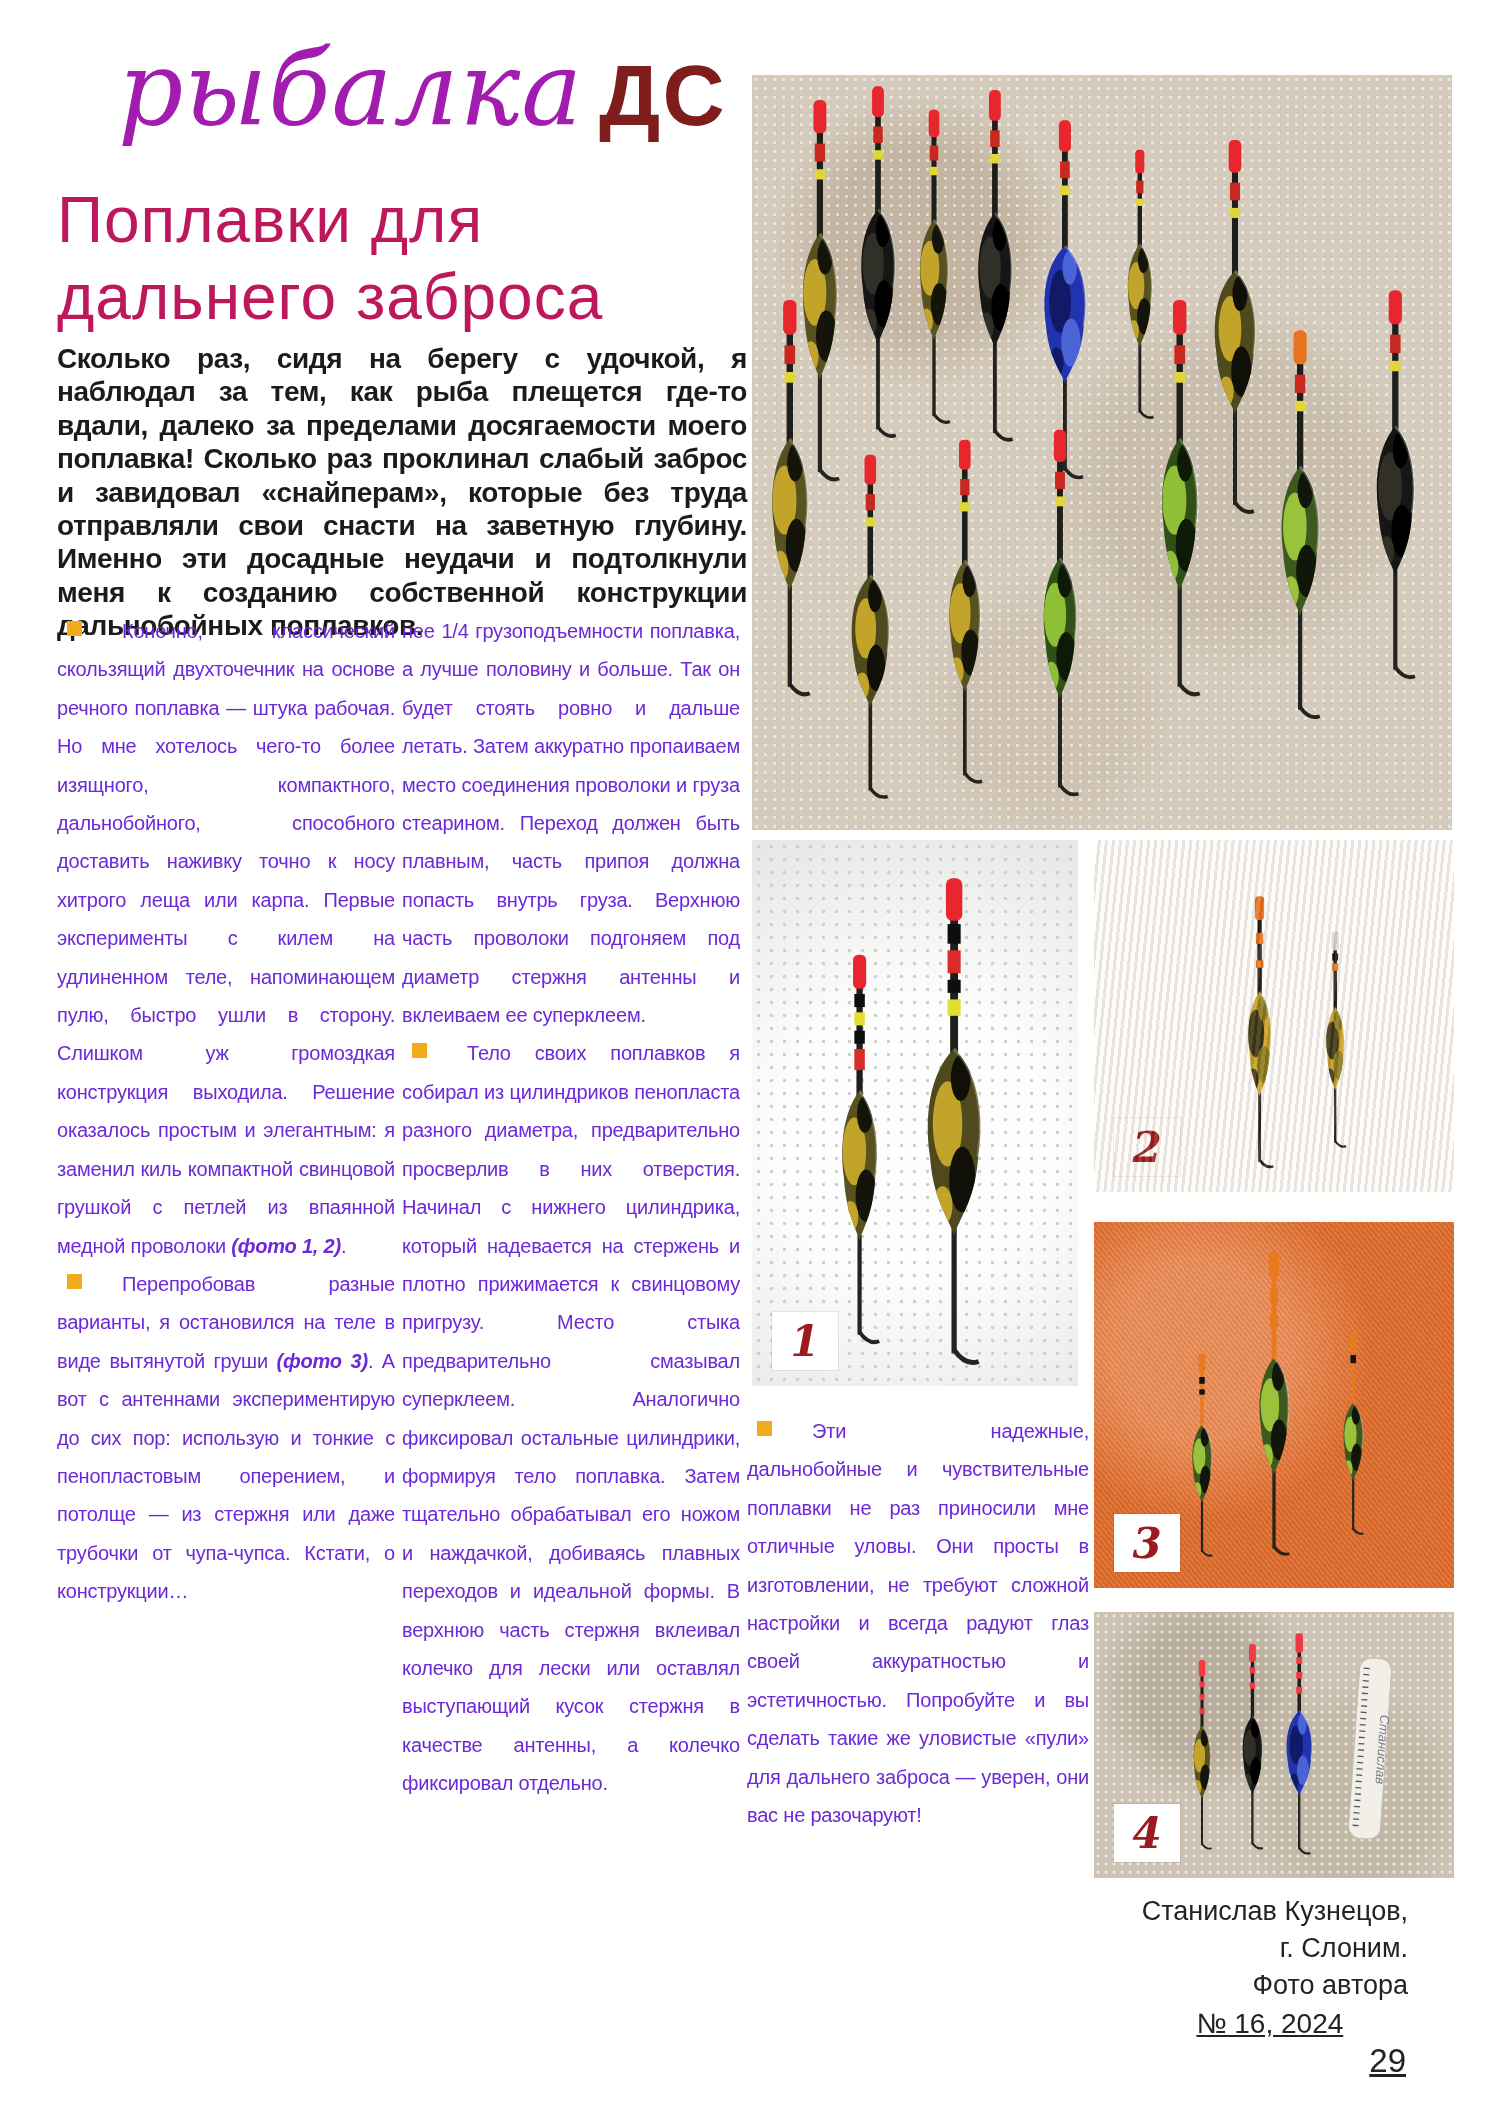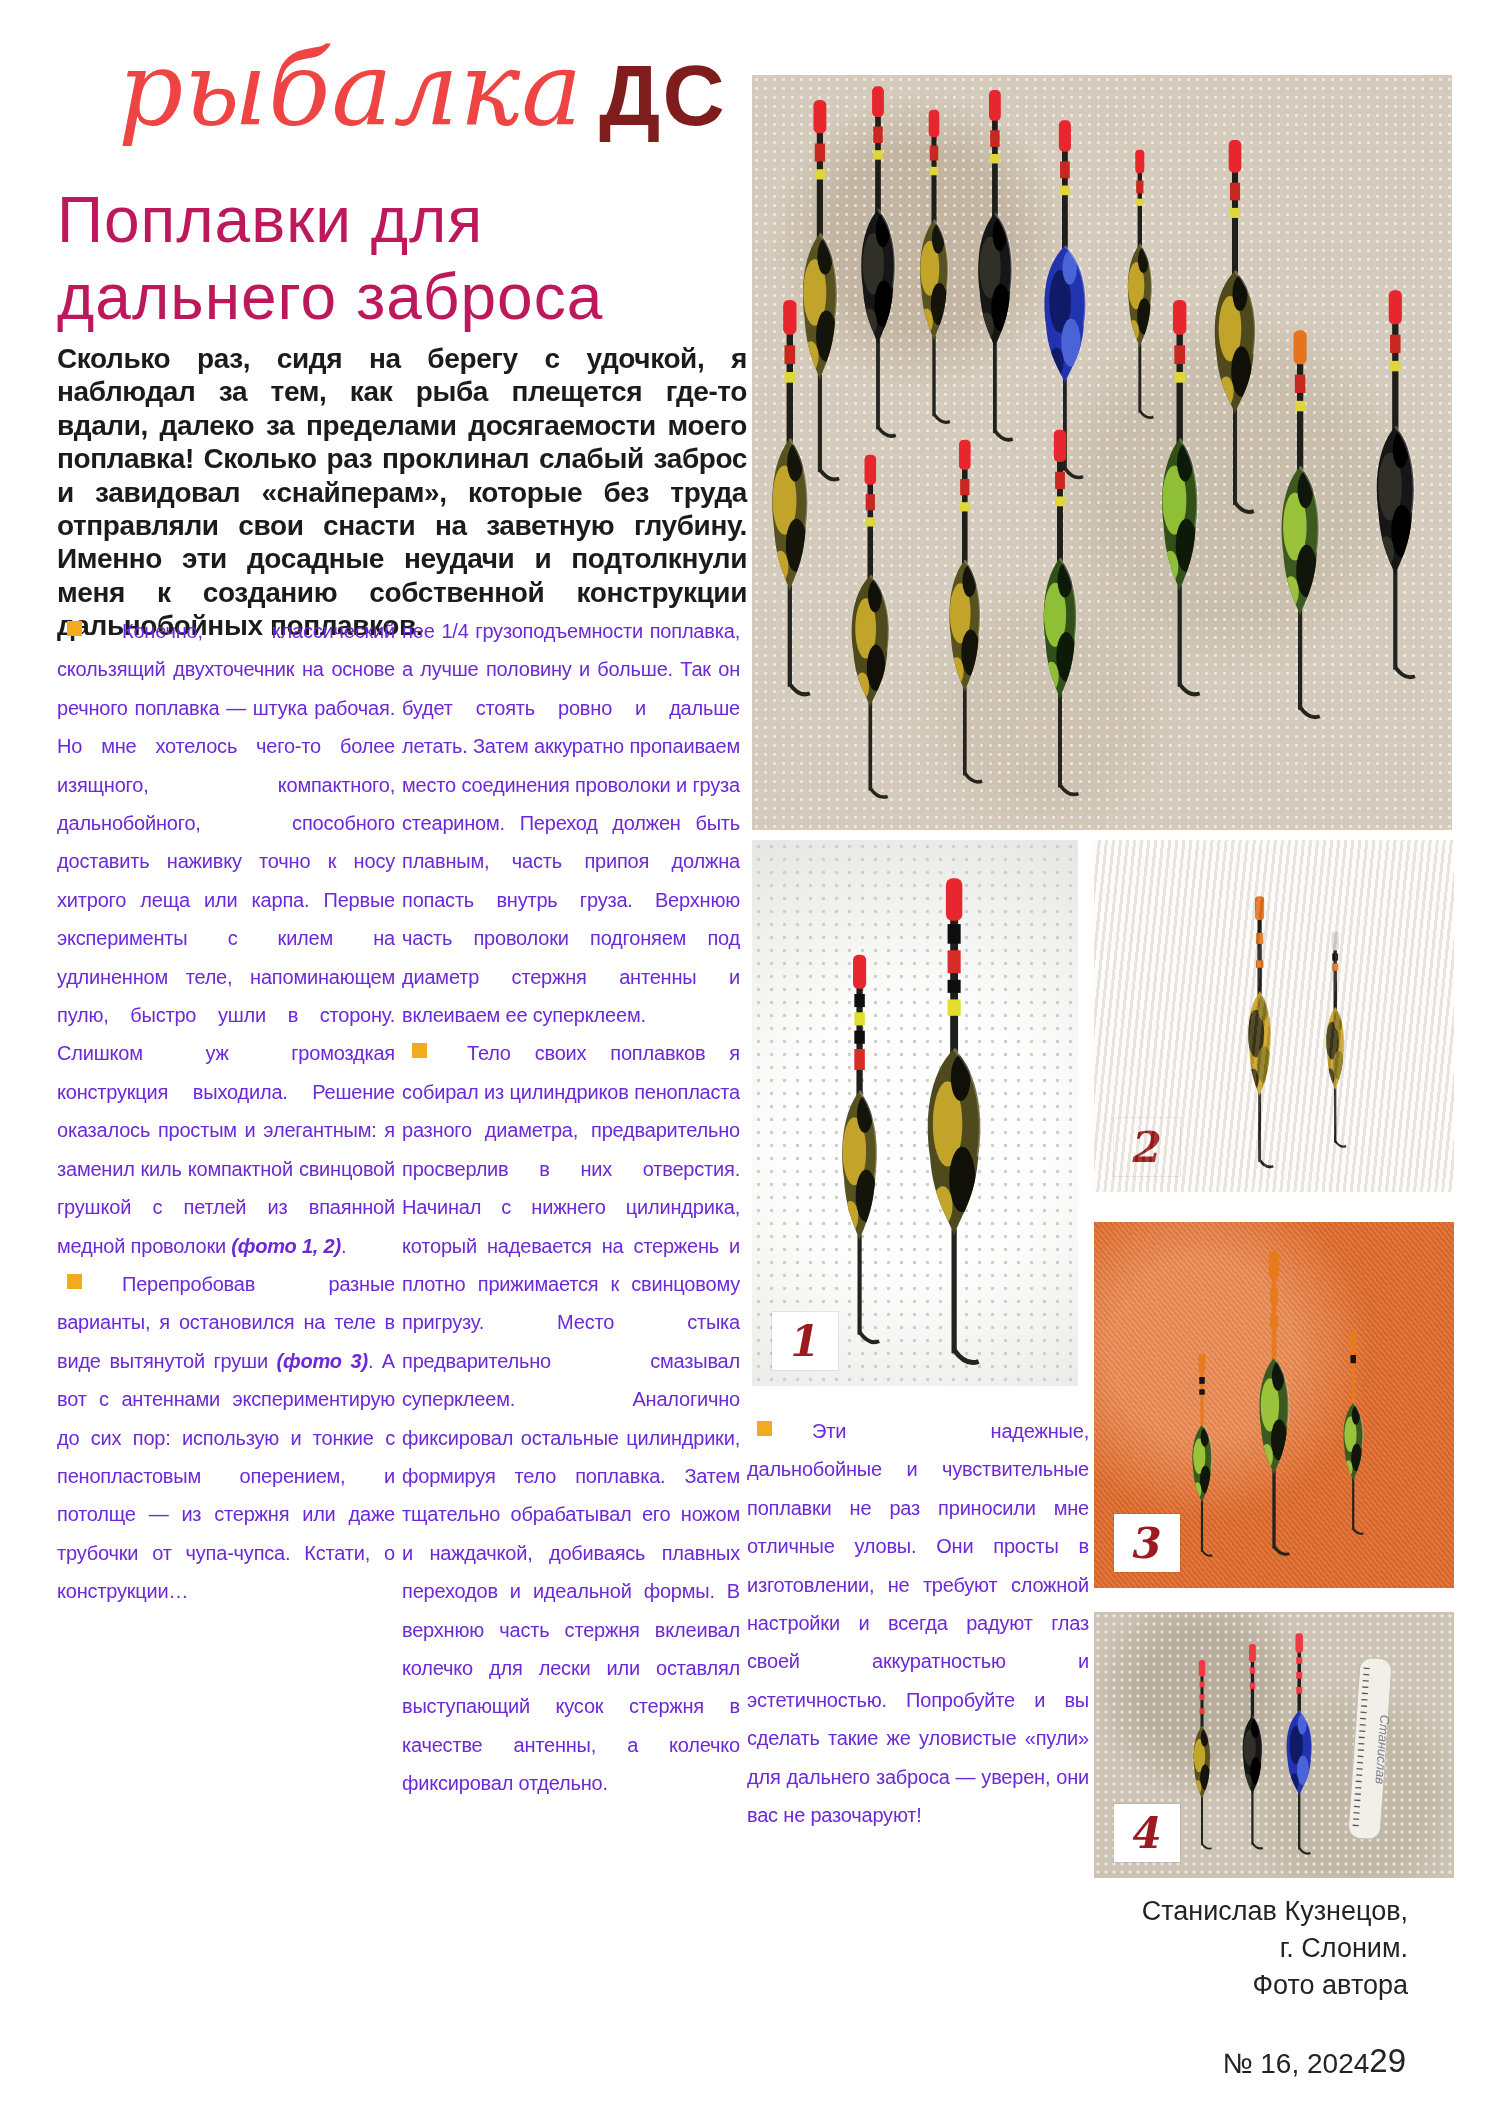--- a/index.html
+++ b/index.html
@@ -1,20 +1,20 @@
 <!DOCTYPE html>
 <html lang="ru"><head>
 <meta charset="utf-8">
 <style>
   html,body{margin:0;padding:0;background:#fff;}
   .page{position:relative;width:1500px;height:2119px;background:#fff;overflow:hidden;
         font-family:"Liberation Sans",sans-serif;color:#1c1c1c;}
   
   .logo{position:absolute;left:118px;top:30px;white-space:nowrap;}
-  .logo-script{font-family:"DejaVu Serif",serif;font-style:italic;font-size:102px;color:#ef4444;letter-spacing:1px;}
+  .logo-script{font-family:"DejaVu Serif",serif;font-style:italic;font-size:102px;color:#a21caf;letter-spacing:1px;}
   .logo-ds{font-family:"Liberation Sans",sans-serif;font-weight:800;font-size:86px;color:#7f1d1d;margin-left:16px;letter-spacing:2px;}
   .title{position:absolute;left:57px;top:182px;margin:0;font-weight:400;font-size:64px;line-height:77px;
          color:#be185d;letter-spacing:1px;}
   .intro{position:absolute;left:57px;top:342px;width:690px;margin:0;font-weight:700;font-size:28px;
          line-height:33.4px;letter-spacing:-0.4px;text-align:justify;color:#1b1b1b;}
   
   .col{position:absolute;width:338px;font-size:20px;line-height:38.4px;letter-spacing:-0.2px;
        text-align:justify;color:#6d28d9;overflow:hidden;}
   .col-left{left:57px;top:612px;height:1430px;}
   .col-middle{left:402px;top:612px;height:1430px;}
@@ -50,21 +50,21 @@
       radial-gradient(rgba(255,255,255,.6) 1.2px, transparent 2px),
       radial-gradient(circle at 30% 30%, rgba(180,168,150,.8) 0 60px, transparent 110px),
       radial-gradient(circle at 72% 70%, rgba(190,180,162,.8) 0 70px, transparent 120px);
     background-size:8px 8px,auto,auto;}
   .photo svg{position:absolute;inset:0;}
   .photo-num{position:absolute;left:20px;bottom:16px;width:66px;height:58px;background:#fff;
     color:#9c1b20;font:italic 700 42px "DejaVu Serif",serif;display:flex;align-items:center;justify-content:center;
     box-shadow:0 0 0 1px rgba(0,0,0,.07);}
   
   .caption{position:absolute;right:92px;top:1893px;text-align:right;font-size:27px;line-height:37px;color:#232323;}
-  .footer{position:absolute;right:94px;top:2008px;display:flex;align-items:flex-end;color:#232323;}
+  .footer{position:absolute;right:94px;top:2008px;display:flex;align-items:flex-start;gap:26px;color:#232323;text-decoration:underline;}
   .footer .issue{font-size:28px;}
   .footer .pagenum{font-size:33px;margin-top:34px;}
 </style>
 </head>
 <body>
 
 <div class="page">
 
   <div class="logo">
     <span class="logo-script">рыбалка</span><span class="logo-ds">ДС</span>

